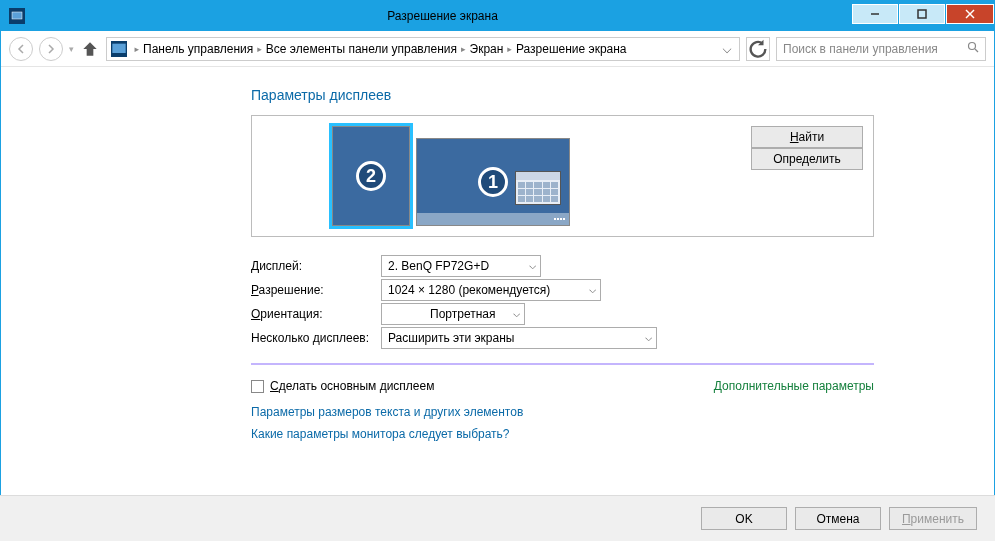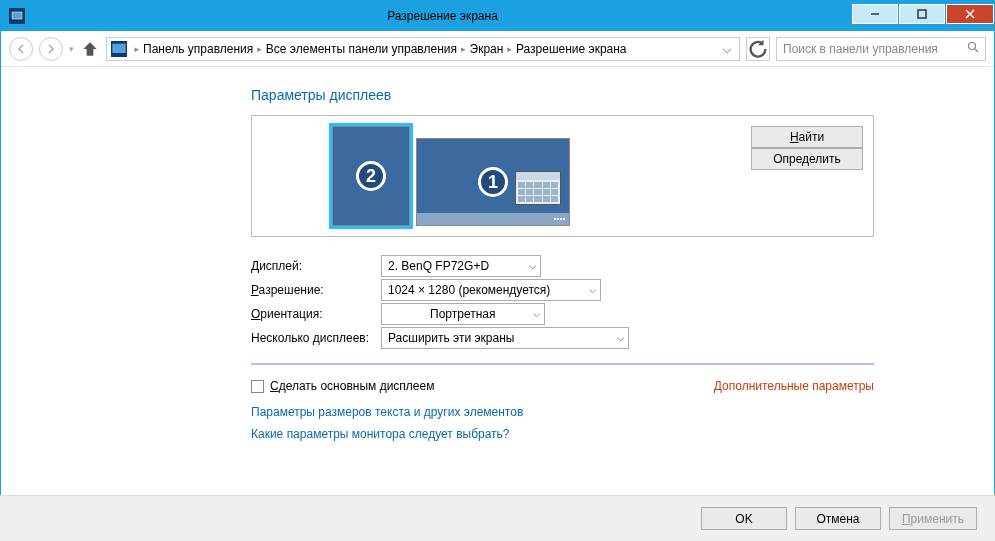--- a/index.html
+++ b/index.html
@@ -50,26 +50,26 @@
 
 .preview-buttons { position: absolute; right: 10px; top: 10px; display: flex; flex-direction: column; gap: 0; }
 .preview-buttons button { width: 112px; height: 22px; border: 1px solid #adadad; background: #eaeaea; font-size: 12px; cursor: default; }
 
 .form-grid { margin-top: 18px; display: grid; grid-template-columns: 130px 1fr; row-gap: 2px; align-items: center; }
 .form-label { font-size: 12px; }
 .combo { height: 22px; border: 1px solid #acacac; background: #fff; display: flex; align-items: center; padding: 0 6px; font-size: 12px; position: relative; }
 .combo .arrow { position: absolute; right: 4px; top: 50%; transform: translateY(-50%); color: #555; font-size: 9px; }
 .combo.w1 { width: 160px; }
 .combo.w2 { width: 220px; }
-.combo.w3 { width: 164px; padding-left: 48px; }
-.combo.w4 { width: 248px; }
+.combo.w3 { width: 144px; padding-left: 48px; }
+.combo.w4 { width: 276px; }
 
 .checkbox-row { margin-top: 14px; padding-top: 14px; border-top: 2px solid #c4b5fd; display: flex; align-items: center; justify-content: space-between; }
 .checkbox-row .cb { width: 13px; height: 13px; border: 1px solid #888; margin-right: 6px; background: #fff; }
-.checkbox-row .link { margin-left: auto; color: #c2410c; }
+.checkbox-row .link { margin-left: auto; color: #15803d; }
 
 .links { margin-top: 12px; }
 .links div { color: #0b6aa8; margin-bottom: 8px; font-size: 12px; }
 
 
 .button-bar { position: absolute; bottom: 0; left: 0; right: 0; height: 46px; background: #f0f0f0; border-top: 1px solid #dcdcdc; display: flex; align-items: center; justify-content: flex-end; padding-right: 18px; gap: 8px; }
 .button-bar button { min-width: 86px; height: 23px; border: 1px solid #adadad; background: #eaeaea; font-size: 12px; padding: 0 12px; }
 .button-bar button.disabled { color: #9a9a9a; }
 
 a, .link { cursor: default; }

